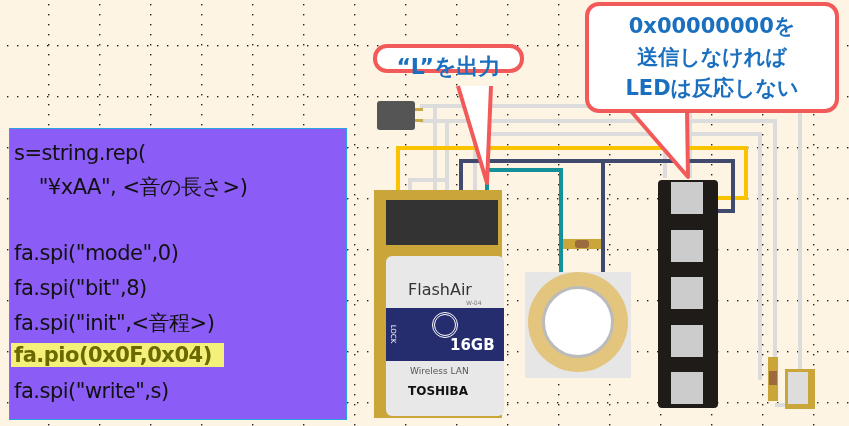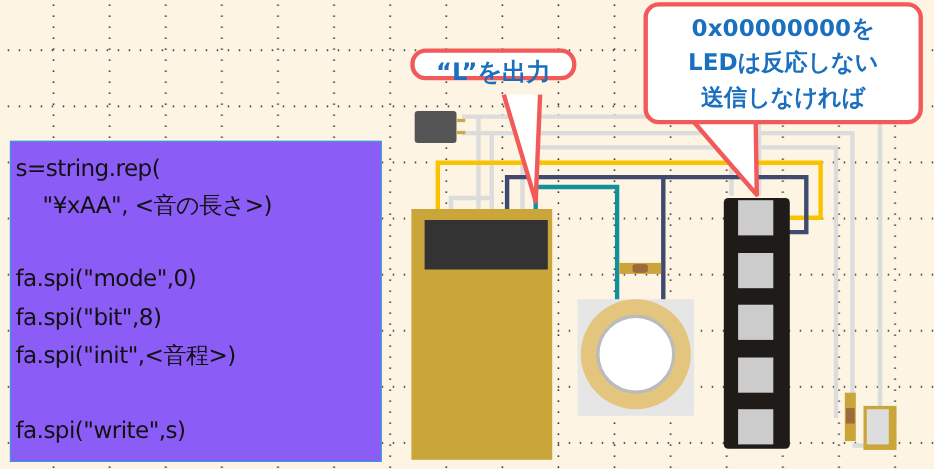--- a/index.html
+++ b/index.html
@@ -49,31 +49,43 @@
     <path d="M487 195 V170 H561 V283" stroke="#13909a"></path>
   </g>
 </svg>
 
 <div class="code">
   <div class="ln" style="top:12px">s=string.rep(</div>
   <div class="ln" style="top:44px">    "¥xAA", &lt;音の長さ&gt;)</div>
   <div class="ln" style="top:112px">fa.spi("mode",0)</div>
   <div class="ln" style="top:147px">fa.spi("bit",8)</div>
   <div class="ln" style="top:180px">fa.spi("init",&lt;音程&gt;)</div>
+  <div class="ln hl" style="top:214px;left:1px;padding-left:3px;">fa.pio(0x0F,0x04)</div>
   <div class="ln" style="top:250px">fa.spi("write",s)</div>
 </div>
 
 <div class="comp" style="left:377px;top:101px;width:44px;height:29px;">
   <div style="position:absolute;left:0;top:0;width:38px;height:29px;background:#555;border-radius:3px;"></div>
   <div style="position:absolute;left:38px;top:7px;width:8px;height:3px;background:#c9a94a;"></div>
   <div style="position:absolute;left:38px;top:18px;width:8px;height:3px;background:#c9a94a;"></div>
 </div>
 
 <div class="comp" style="left:374px;top:190px;width:128px;height:228px;background:#c9a53a;">
   <div style="position:absolute;left:12px;top:10px;width:112px;height:45px;background:#333;"></div>
+  <div style="position:absolute;left:12px;top:66px;width:118px;height:160px;background:#e8e8e8;border-radius:6px;">
+    <div style="position:absolute;left:22px;top:24px;font-size:16px;color:#333;">FlashAir</div>
+    <div style="position:absolute;left:80px;top:43px;font-size:6px;color:#777;">W-04</div>
+    <div style="position:absolute;left:0;top:52px;width:118px;height:53px;background:#262d6e;">
+      <div style="position:absolute;left:46px;top:4px;width:20px;height:20px;border:3px double #fff;border-radius:50%;"></div>
+      <div style="position:absolute;left:-2px;top:22px;font-size:7px;color:#fff;transform:rotate(90deg);">LOCK</div>
+      <div style="position:absolute;left:64px;top:28px;font-size:15px;color:#fff;font-weight:bold;">16GB</div>
+    </div>
+    <div style="position:absolute;left:24px;top:110px;font-size:9px;color:#555;">Wireless LAN</div>
+    <div style="position:absolute;left:22px;top:128px;font-size:12px;color:#111;font-weight:bold;">TOSHIBA</div>
+  </div>
 </div>
 
 <div class="comp" style="left:563px;top:239px;width:38px;height:10px;background:#c9a53a;">
   <div style="position:absolute;left:12px;top:1px;width:14px;height:8px;background:#9c6a3d;border-radius:3px;"></div>
 </div>
 
 <div class="comp" style="left:525px;top:272px;width:106px;height:106px;background:#e6e6e6;">
   <div style="position:absolute;left:3px;top:0;width:100px;height:100px;border-radius:50%;background:#e3c57e;">
     <div style="position:absolute;left:14px;top:14px;width:72px;height:72px;border-radius:50%;background:#fff;border:3px solid #bbb;box-sizing:border-box;"></div>
   </div>
@@ -96,15 +108,15 @@
 
 <svg class="wires" width="849" height="426">
   <path d="M458 86 L487 183 L491 86" fill="#fff" stroke="#f25a5a" stroke-width="4" stroke-linejoin="round"></path>
   <path d="M630 110 L688 177 L687 110" fill="#fff" stroke="#f25a5a" stroke-width="4" stroke-linejoin="round"></path>
 </svg>
 <div class="bubble" style="left:373px;top:44px;width:151px;height:29px;font-size:22px;line-height:37px;">
   <span>“L”を出力</span>
 </div>
 <div class="bubble" style="left:585px;top:2px;width:254px;height:111px;font-size:21px;line-height:31px;padding-top:5px;">
   <div>0x00000000を</div>
+  <div>送信しなければ</div>
   <div>LEDは反応しない</div>
-  <div>送信しなければ</div>
 </div>
 
 </body></html>

